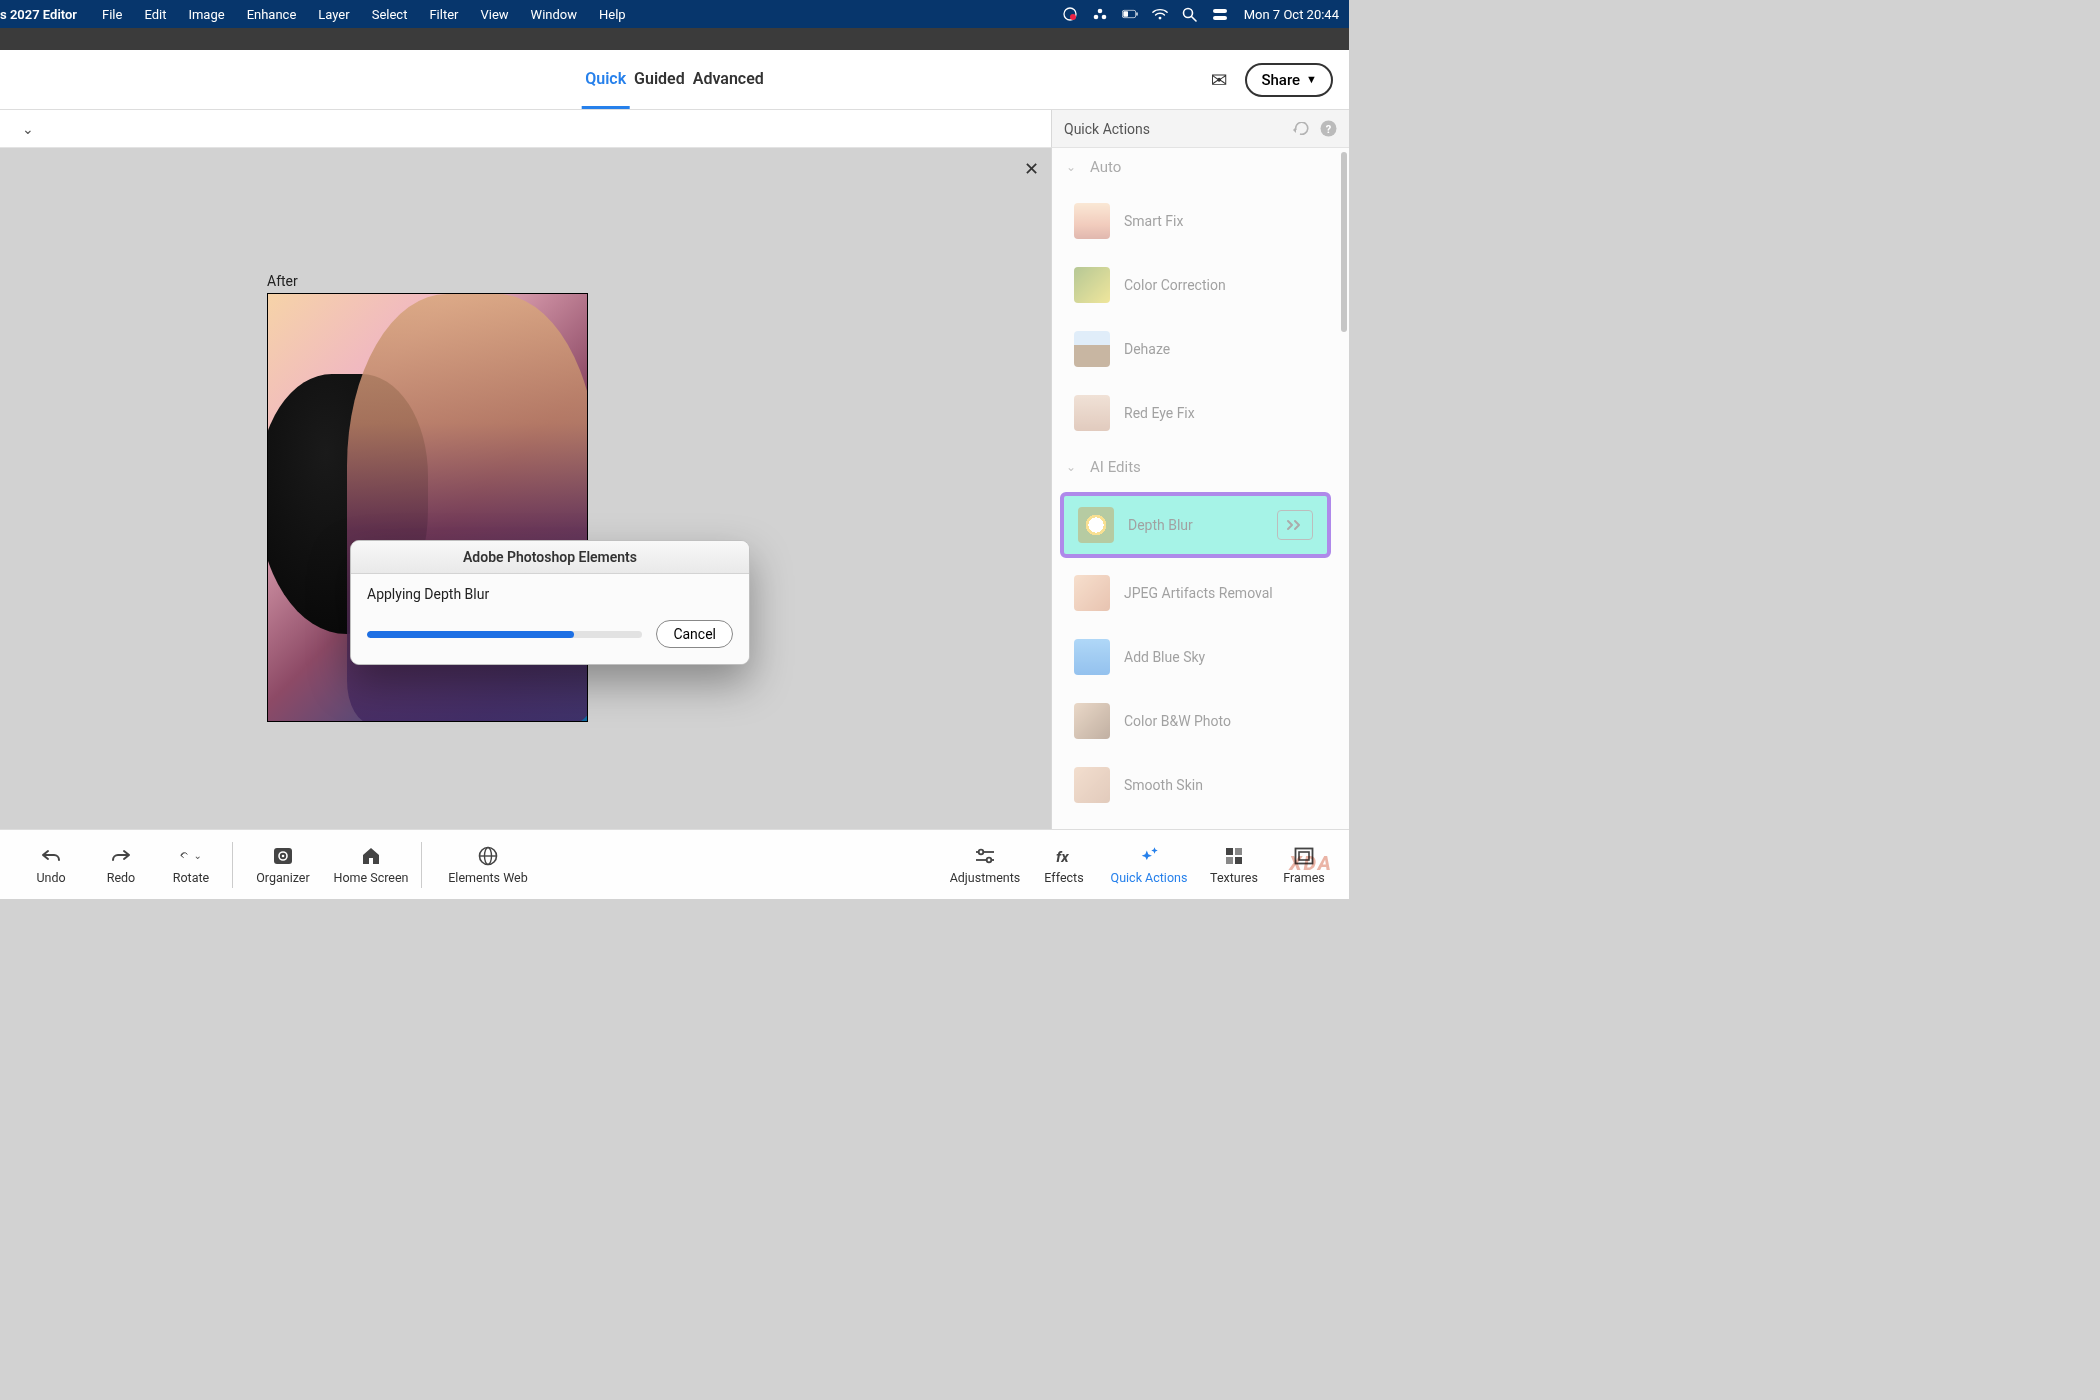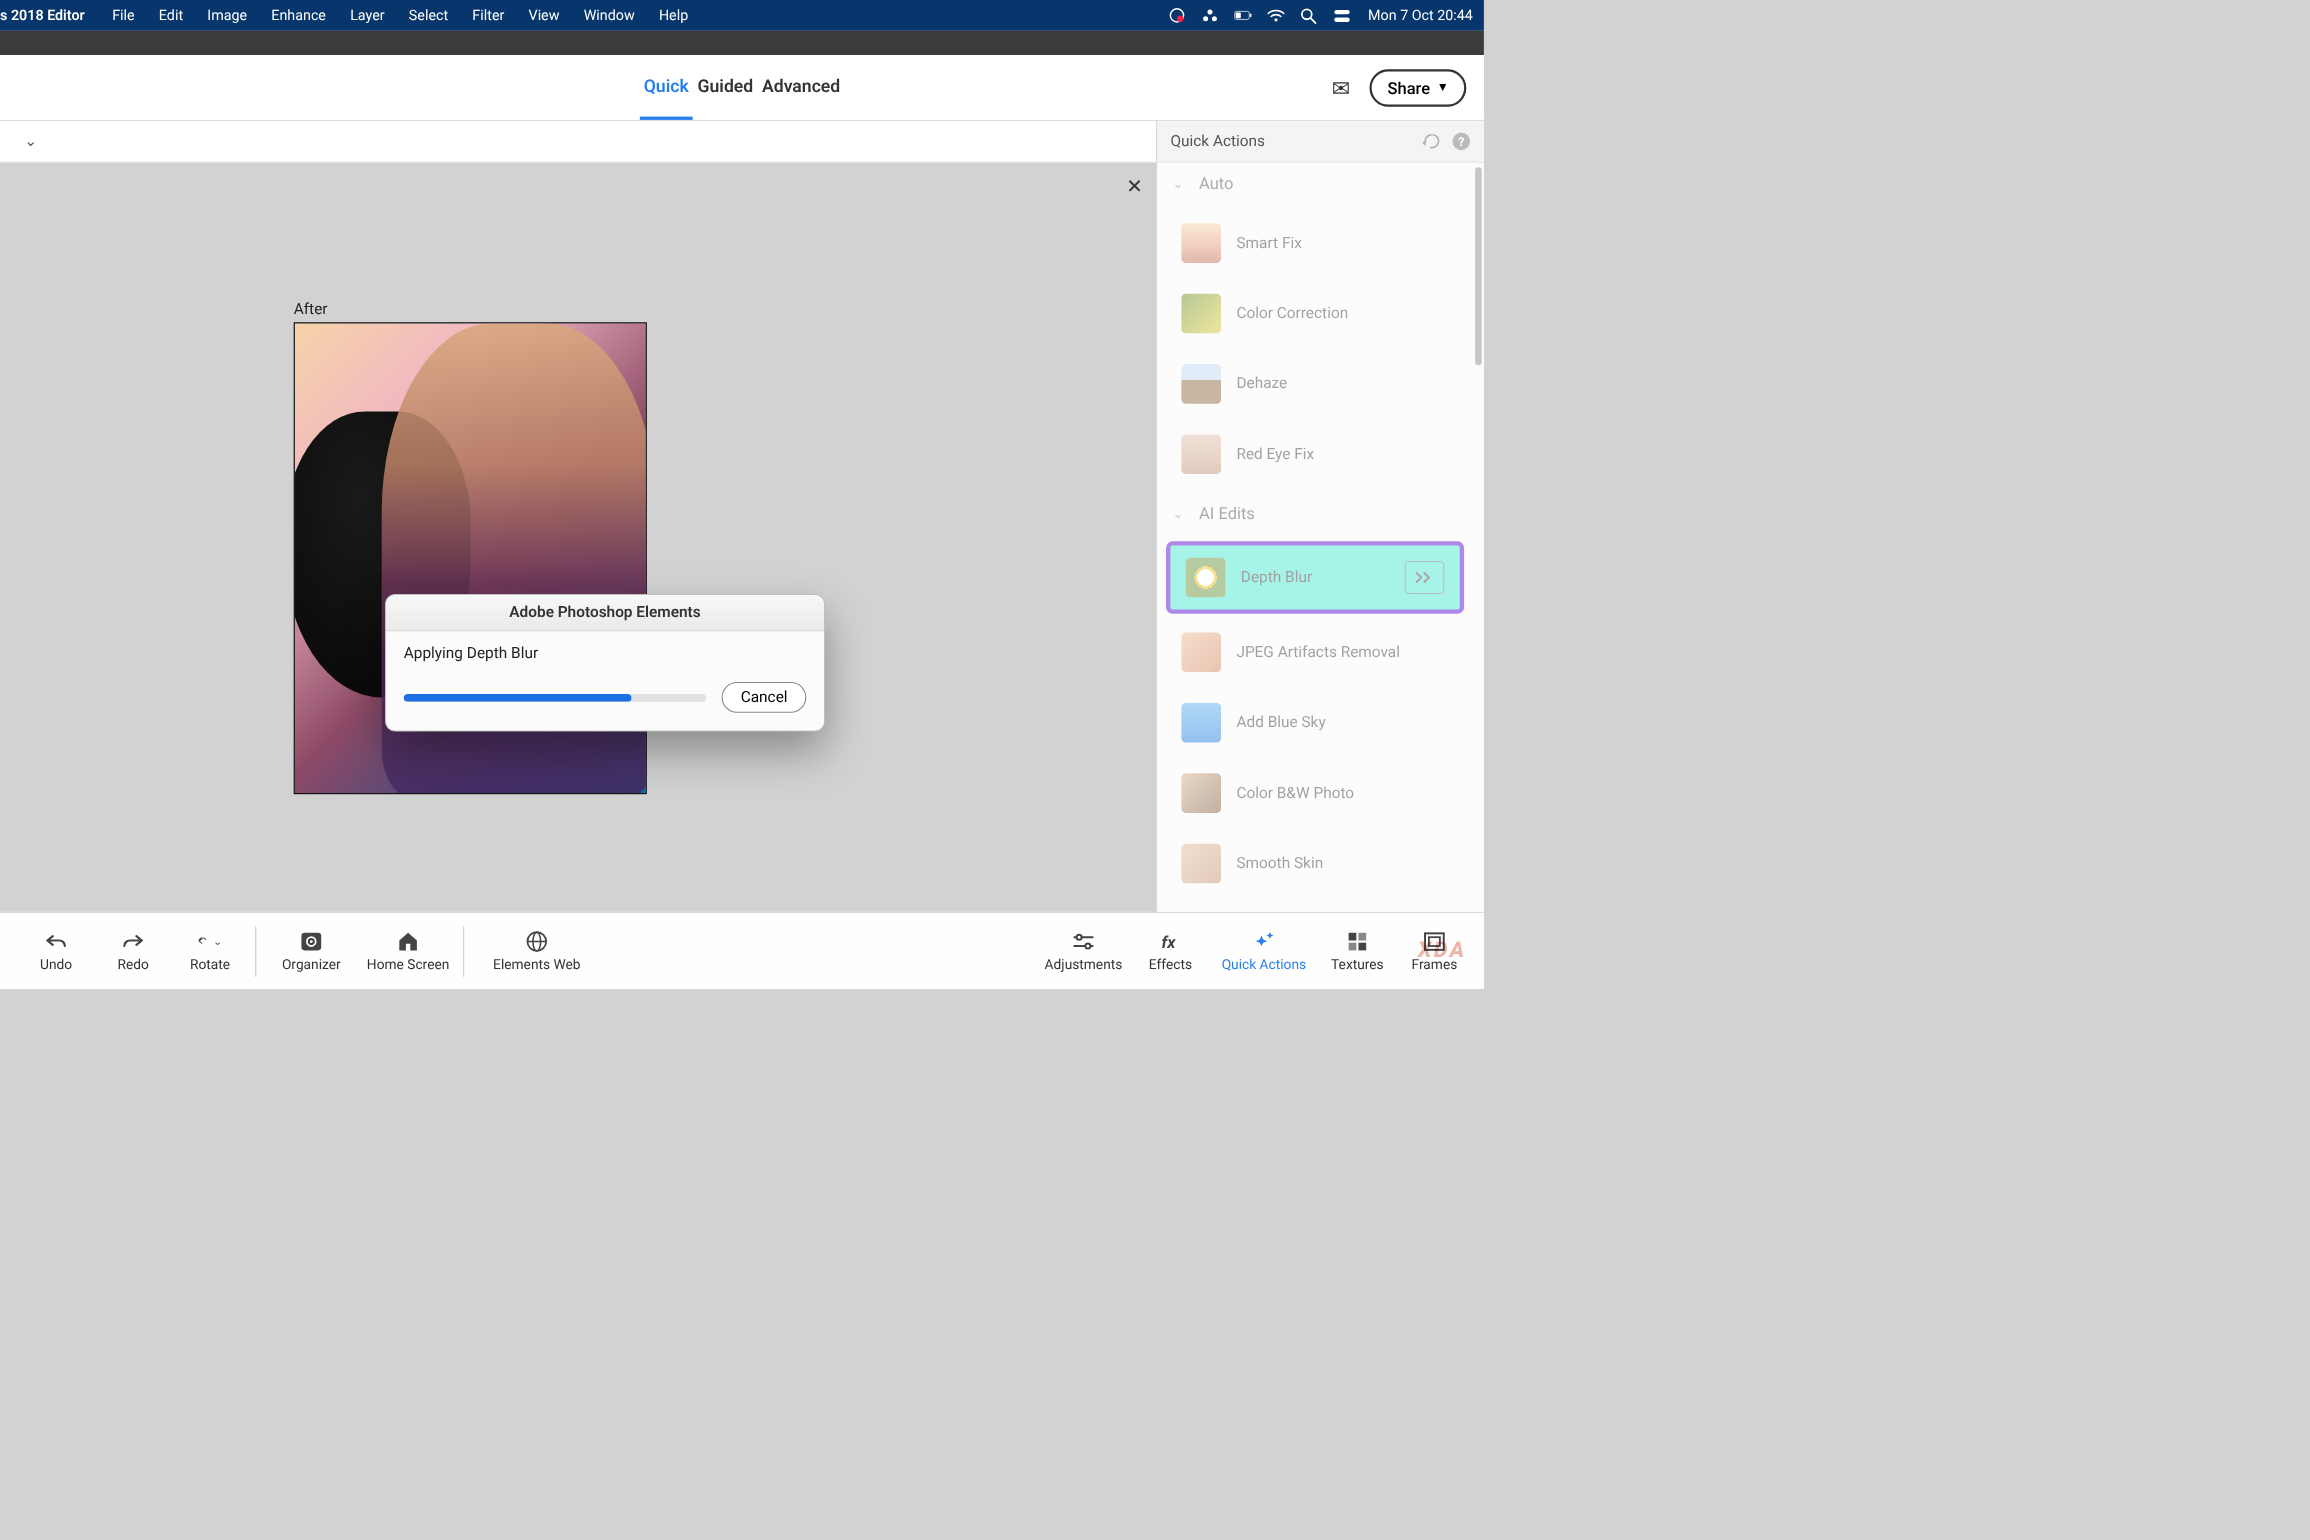--- a/index.html
+++ b/index.html
@@ -102,21 +102,21 @@
 .watermark{position:absolute;right:16px;bottom:24px;font-size:20px;font-weight:800;letter-spacing:2px;color:rgba(210,90,60,0.45);mix-blend-mode:multiply;pointer-events:none;font-style:italic;}
 
 svg { display:block; }
 </style>
 </head>
 <body>
 
 <div class="root">
 
   <div class="menubar">
-    <span class="app-title">s 2018 Editor</span>
+    <span class="app-title">s 2027 Editor</span>
     <div class="menus">
       <span>File</span>
       <span>Edit</span>
       <span>Image</span>
       <span>Enhance</span>
       <span>Layer</span>
       <span>Select</span>
       <span>Filter</span>
       <span>View</span>
       <span>Window</span>

